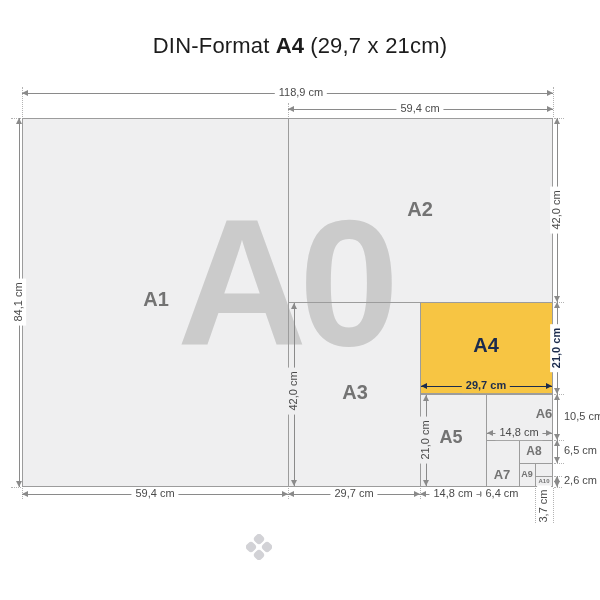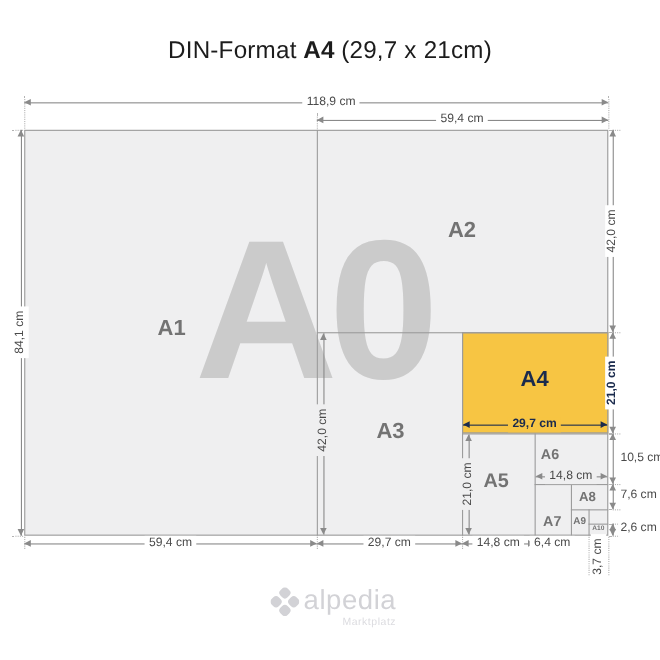--- a/index.html
+++ b/index.html
@@ -68,21 +68,21 @@
   <div class="iline" style="left:519px;top:440px;width:1px;height:47px;"></div>
   <div class="iline" style="left:519px;top:463px;width:34px;height:1px;"></div>
   <div class="iline" style="left:535px;top:463px;width:1px;height:24px;"></div>
   <div class="iline" style="left:535px;top:476px;width:18px;height:1px;"></div>
 
   <div class="flab" style="left:156px;top:299px;font-size:20px;">A1</div>
   <div class="flab" style="left:420px;top:209px;font-size:20px;">A2</div>
   <div class="flab" style="left:355px;top:392px;font-size:20px;">A3</div>
   <div class="flab" style="left:486px;top:345px;font-size:20px;color:#1b2b4d;">A4</div>
   <div class="flab" style="left:451px;top:437px;font-size:18px;">A5</div>
-  <div class="flab" style="left:500px;top:413px;font-size:13px;">A6</div>
+  <div class="flab" style="left:544px;top:413px;font-size:13px;">A6</div>
   <div class="flab" style="left:502px;top:474px;font-size:13px;">A7</div>
   <div class="flab" style="left:534px;top:451px;font-size:12px;">A8</div>
   <div class="flab" style="left:527px;top:474px;font-size:9px;">A9</div>
   <div class="flab" style="left:544px;top:481px;font-size:6px;">A10</div>
 
   <div class="edot" style="left:22px;top:87px;height:30px;"></div>
   <div class="edot" style="left:553px;top:87px;height:30px;"></div>
   <div class="edot" style="left:288px;top:103px;height:14px;"></div>
   <div class="dimh" style="left:22px;top:93px;width:531px;"></div>
   <div class="dlab" style="left:301px;top:93px;">118,9 cm</div>
@@ -101,21 +101,21 @@
   <div class="hdot" style="left:554px;top:463px;width:10px;"></div>
   <div class="hdot" style="left:554px;top:476px;width:10px;"></div>
   <div class="hdot" style="left:554px;top:487px;width:10px;"></div>
   <div class="dimv" style="left:557px;top:118px;height:184px;"></div>
   <div class="dlab rot" style="left:557px;top:210px;">42,0 cm</div>
   <div class="dimv" style="left:557px;top:302px;height:92px;"></div>
   <div class="dlab rot navybold" style="left:557px;top:348px;">21,0 cm</div>
   <div class="dimv" style="left:557px;top:394px;height:46px;"></div>
   <div class="dlab side" style="left:562px;top:417px;">10,5 cm</div>
   <div class="dimv" style="left:557px;top:440px;height:23px;"></div>
-  <div class="dlab side" style="left:562px;top:451px;">7,6 cm</div>
+  <div class="dlab side" style="left:562px;top:451px;">6,5 cm</div>
   <div class="dimv" style="left:557px;top:476px;height:11px;"></div>
   <div class="dlab side" style="left:562px;top:481px;">2,6 cm</div>
 
   <div class="edot" style="left:22px;top:488px;height:11px;"></div>
   <div class="edot" style="left:288px;top:488px;height:11px;"></div>
   <div class="edot" style="left:420px;top:488px;height:11px;"></div>
   <div class="edot" style="left:486px;top:488px;height:11px;"></div>
   <div class="edot" style="left:519px;top:488px;height:11px;"></div>
   <div class="dimh" style="left:22px;top:494px;width:266px;"></div>
   <div class="dlab" style="left:155px;top:494px;">59,4 cm</div>
@@ -140,19 +140,15 @@
 
   <div class="logo">
     <svg width="26" height="26" viewBox="0 0 24 24">
       <g transform="rotate(45 12 12)" fill="#d2d2d6">
         <rect x="2.5" y="2.5" width="8.5" height="8.5" rx="3.2"></rect>
         <rect x="13" y="2.5" width="8.5" height="8.5" rx="3.2"></rect>
         <rect x="2.5" y="13" width="8.5" height="8.5" rx="3.2"></rect>
         <rect x="13" y="13" width="8.5" height="8.5" rx="3.2"></rect>
       </g>
     </svg>
-    <div>
-      <div class="brand">alpedia</div>
-      <div class="tagline">Marktplatz</div>
-    </div>
   </div>
 
 </div>
 
 </body></html>

